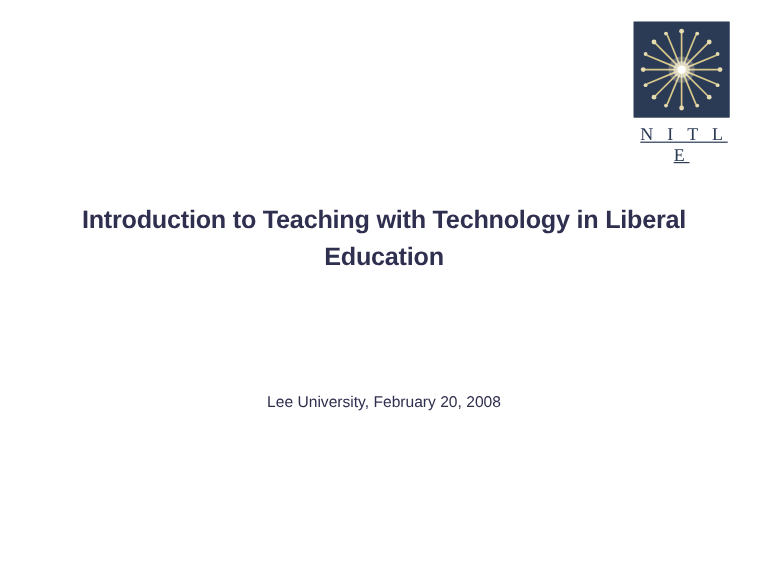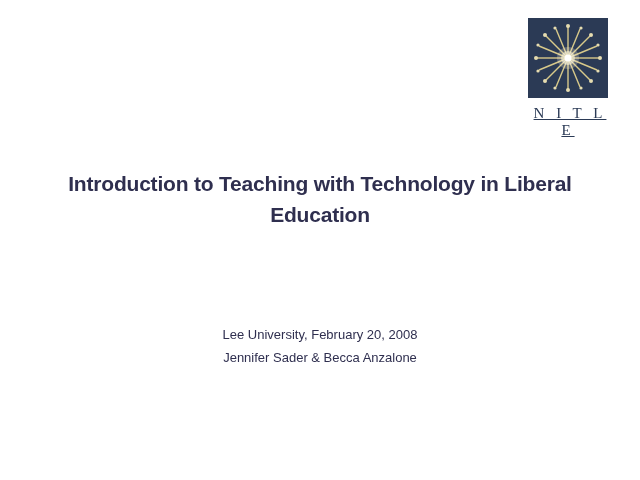--- a/index.html
+++ b/index.html
@@ -131,16 +131,15 @@
         <circle cx="40" cy="40" r="3.5" fill="#ffffff"></circle>
       </svg>
     </span>
     <div class="logo-text">N I T L E</div>
   </div>
 
   <div class="title">Introduction to Teaching with Technology in Liberal Education</div>
 
   <div class="subtitle">
     <div>Lee University, February 20, 2008</div>
-    <div>Jennifer Sader &amp; Becca Anzalone</div>
   </div>
 
 </div>
 
 </body></html>

